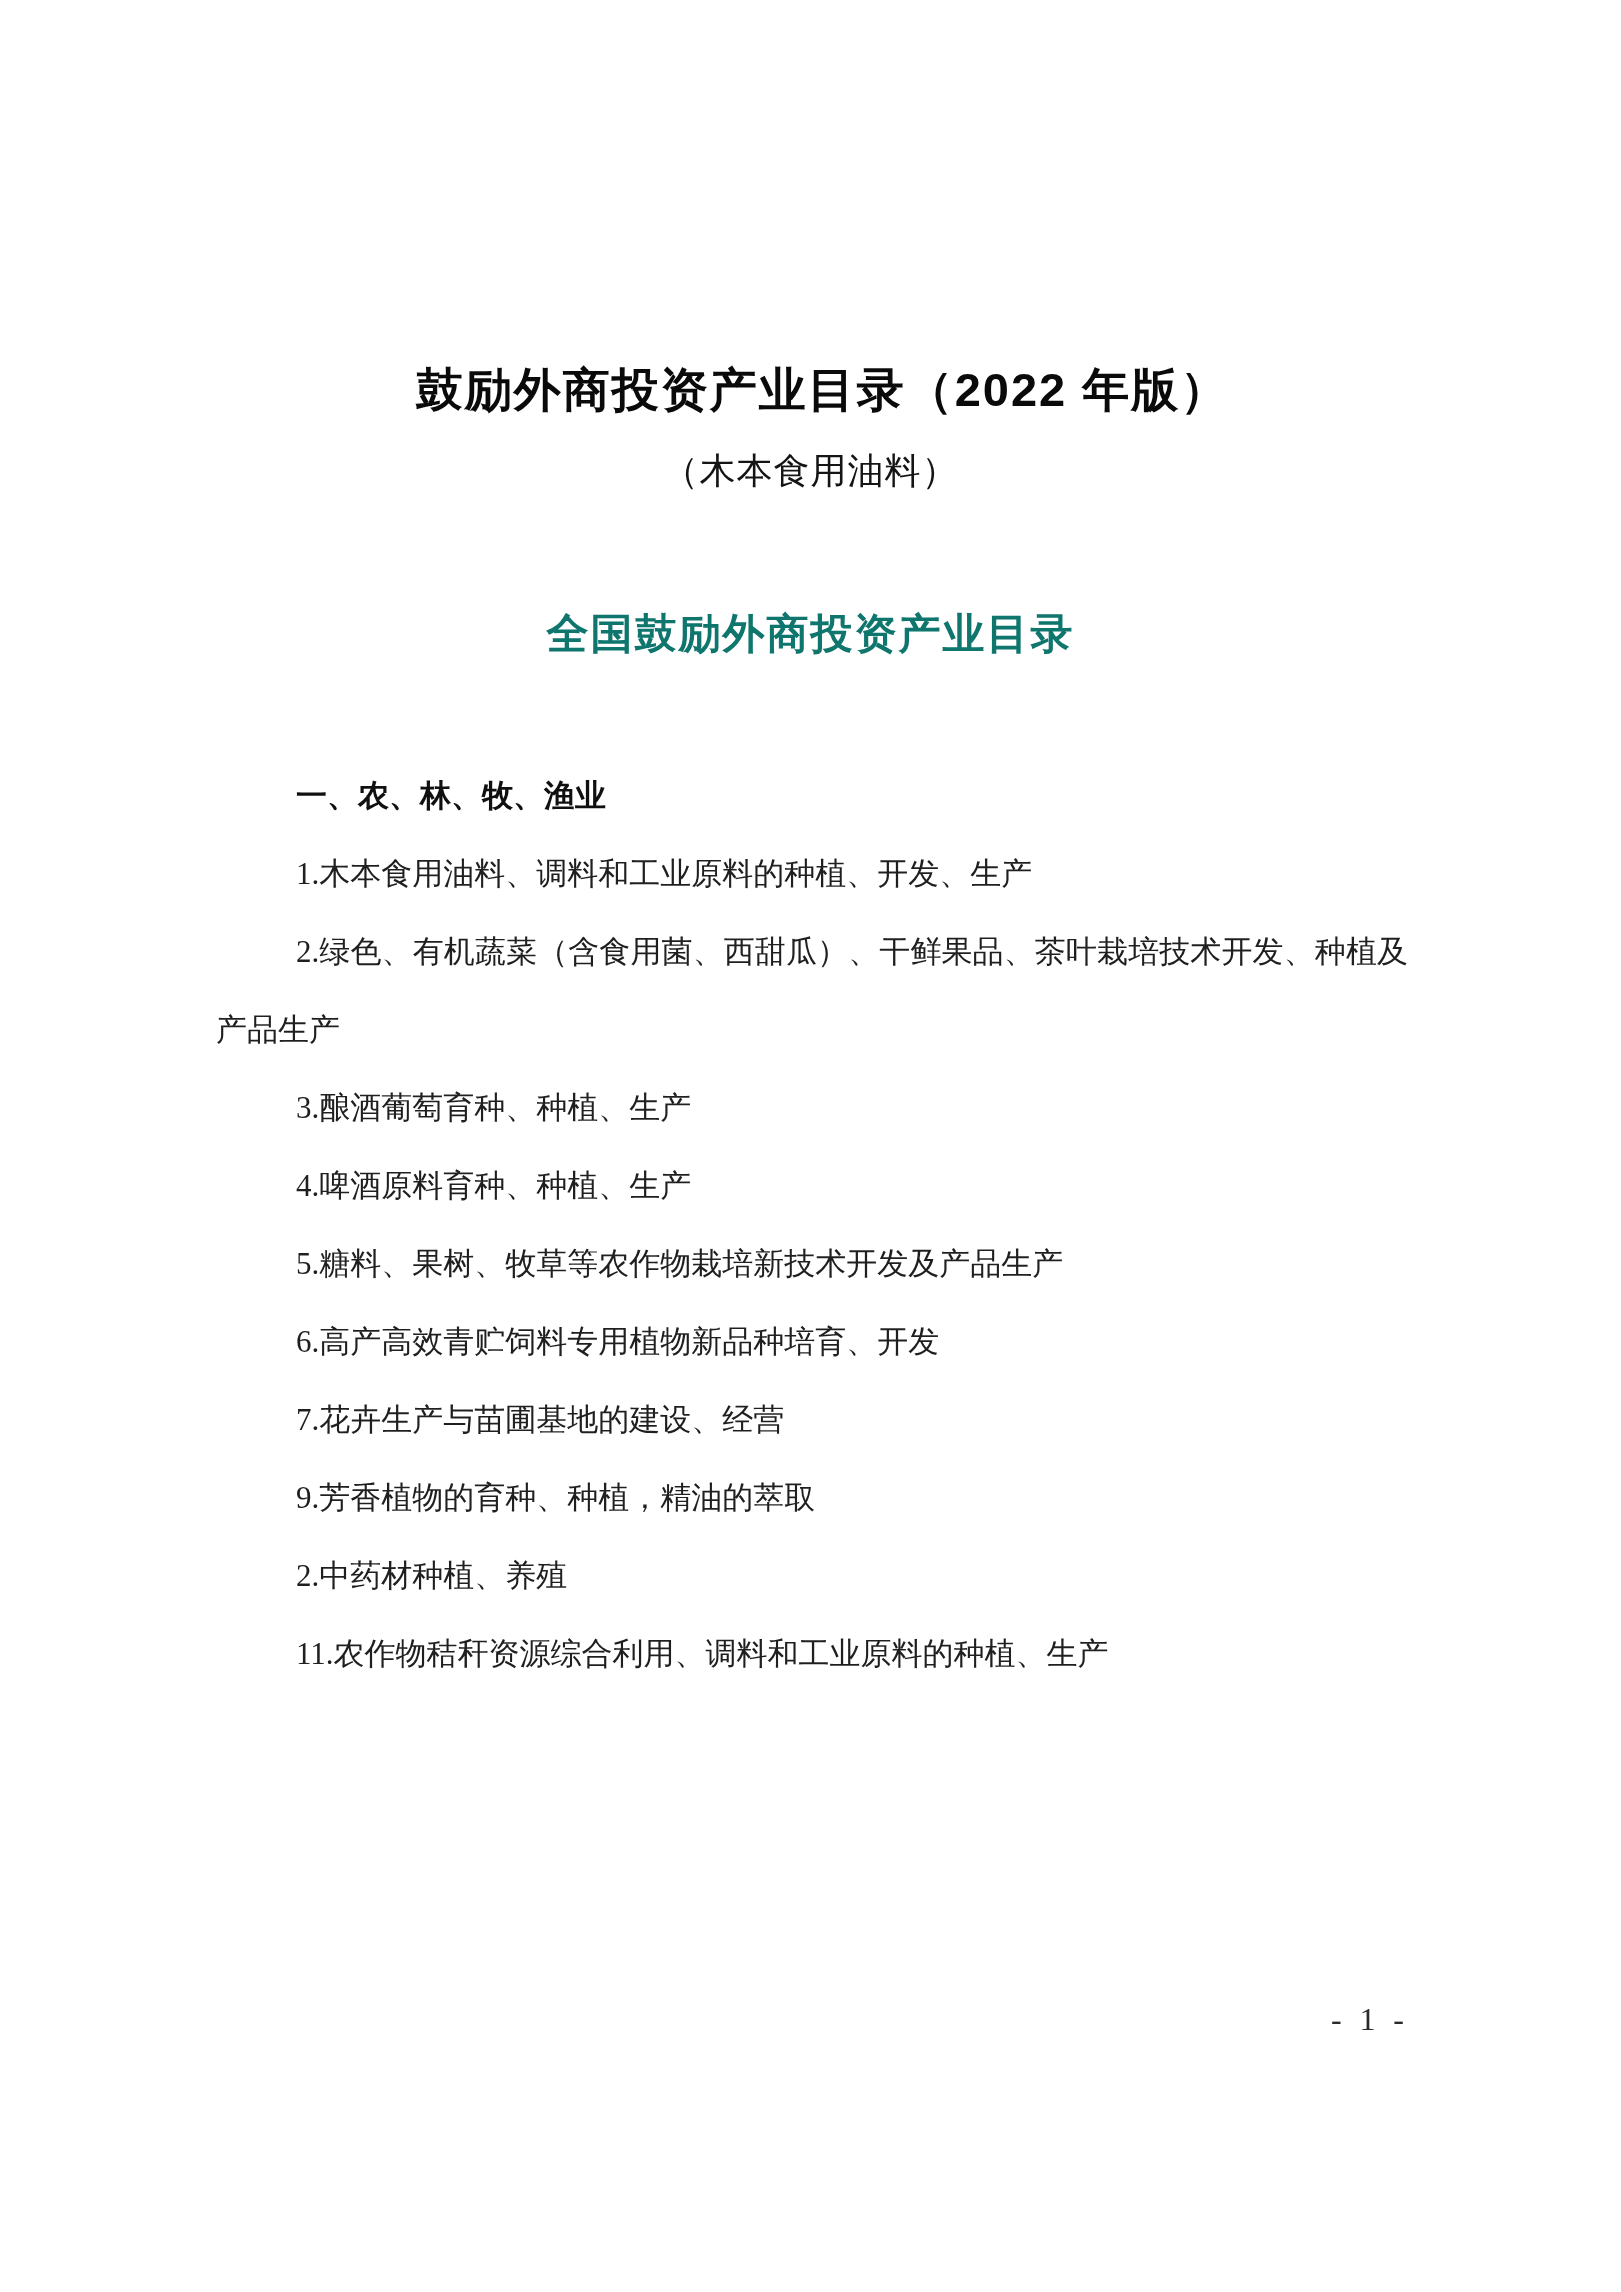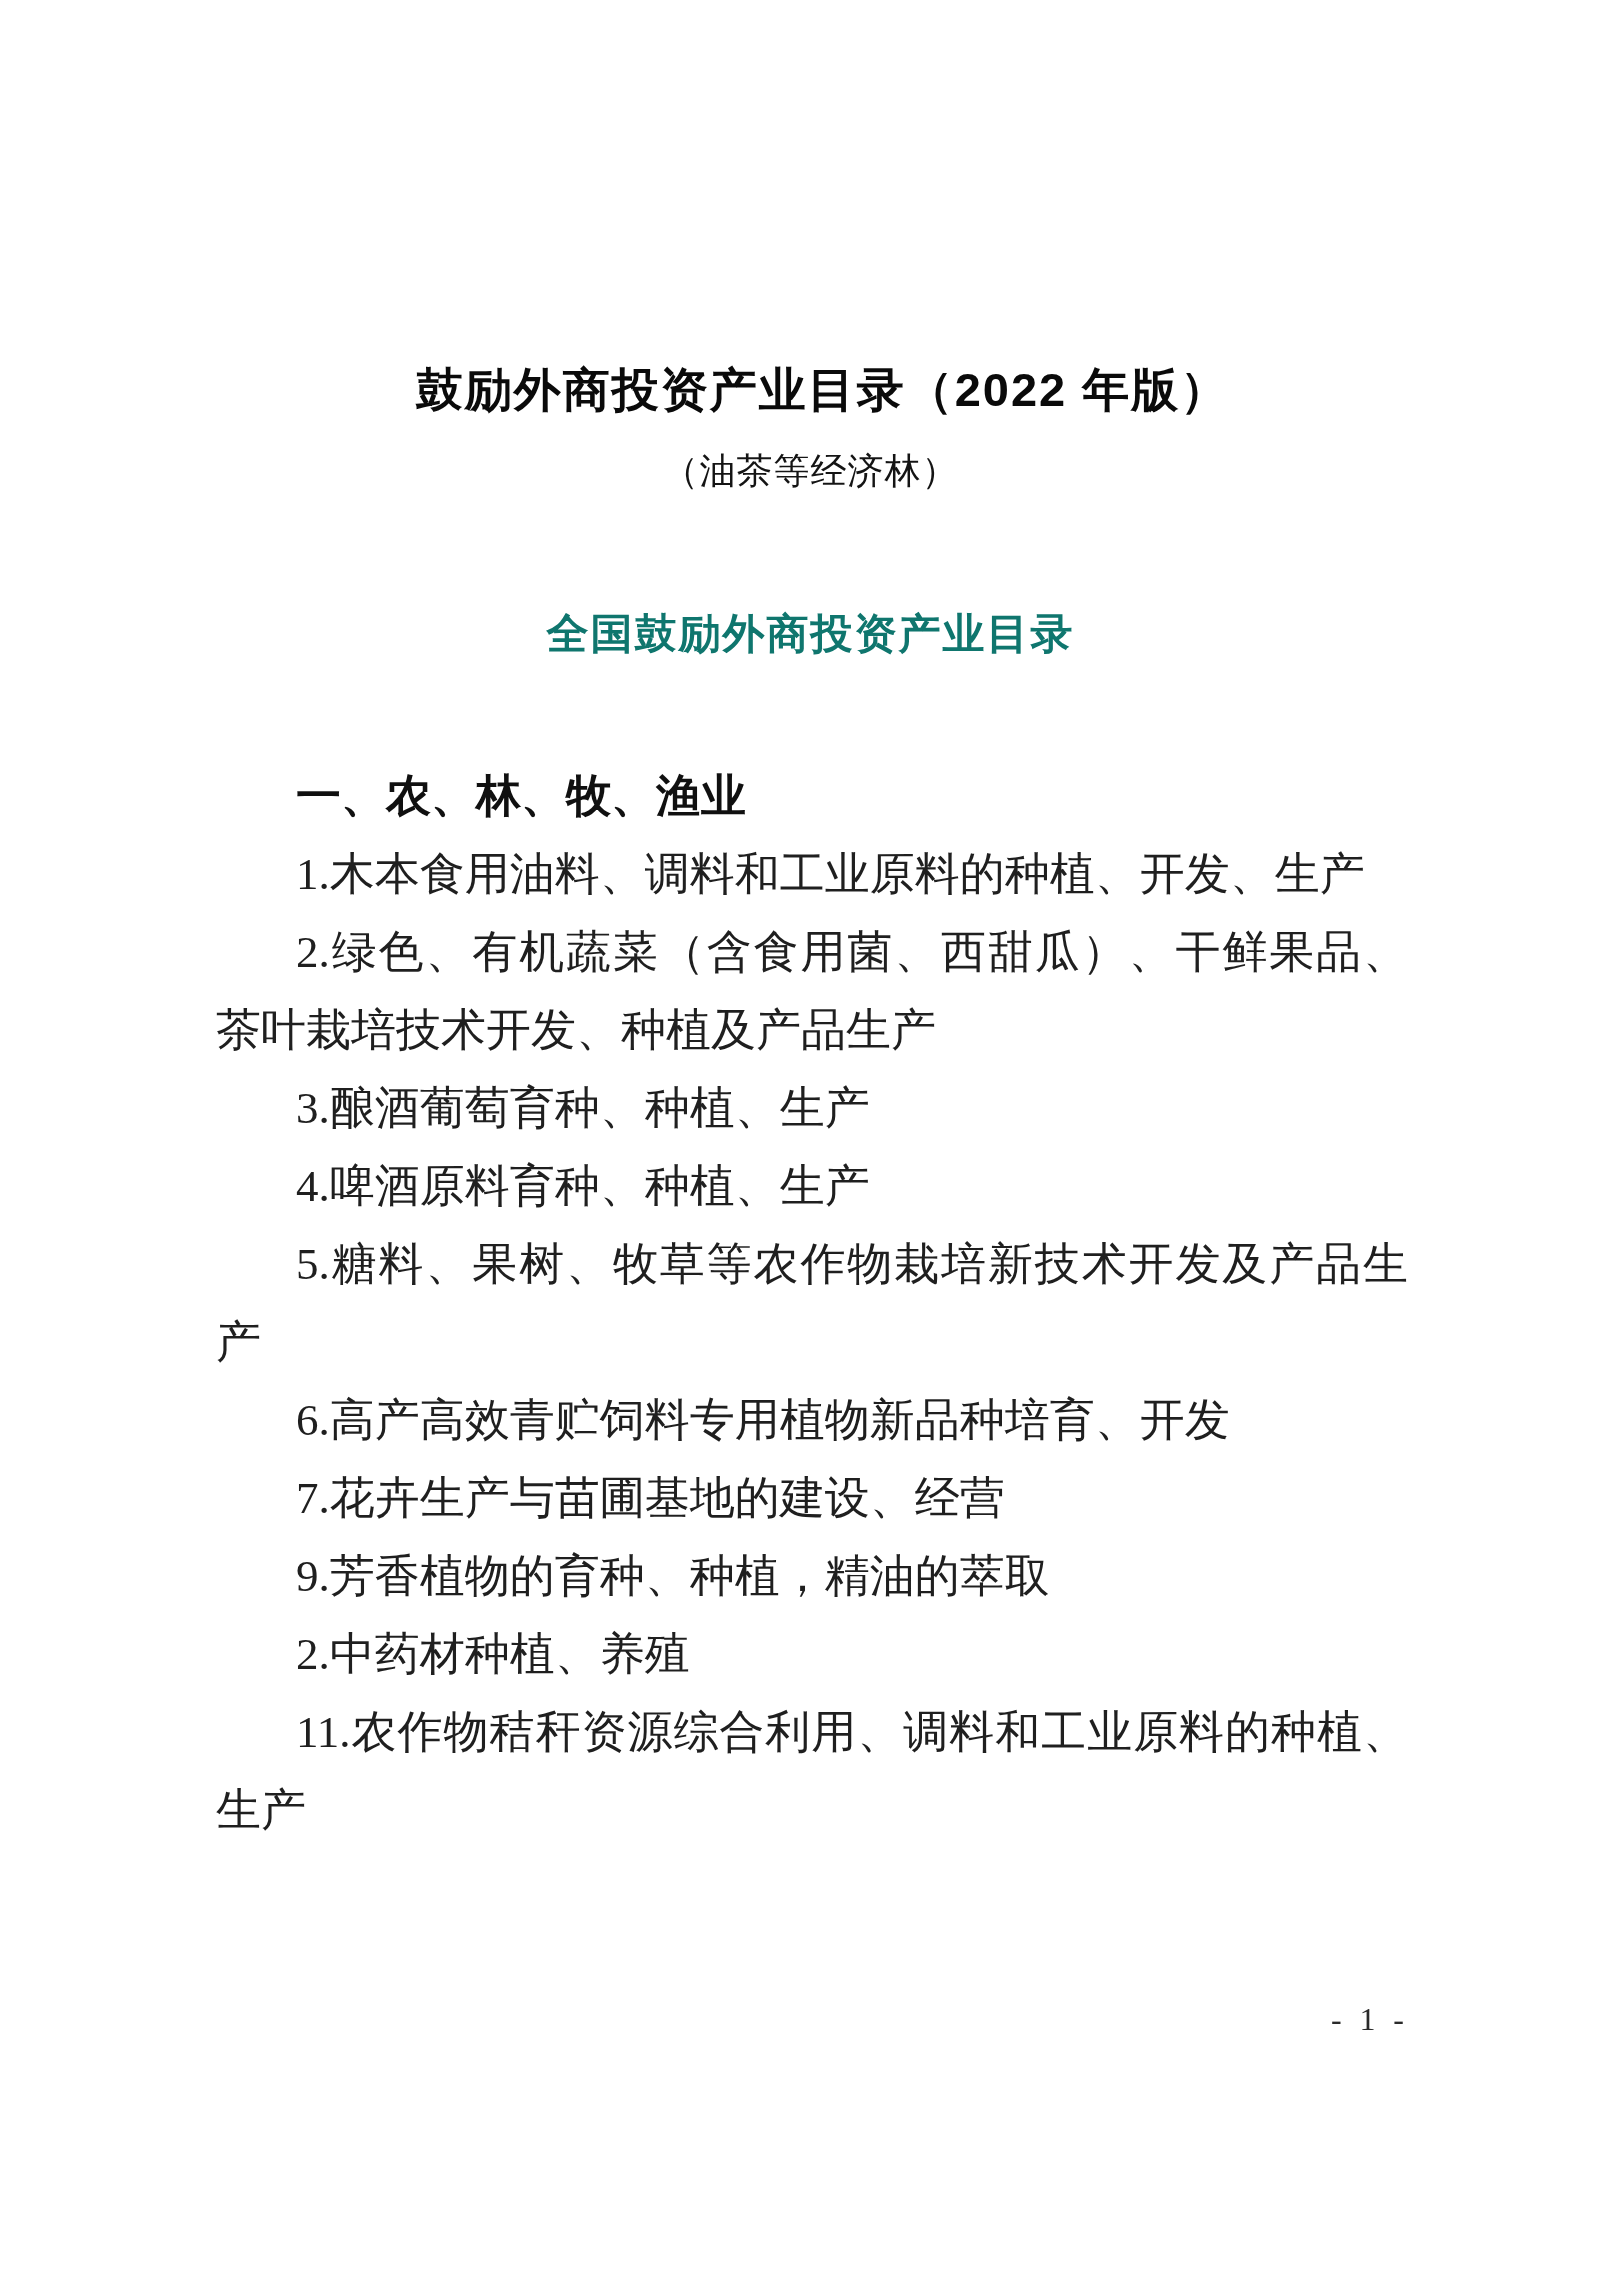--- a/index.html
+++ b/index.html
@@ -57,21 +57,21 @@
     white-space: nowrap;
   }
   .content {
     position: absolute;
     left: 216px;
     top: 757px;
     width: 1192px;
   }
   .content p {
     margin: 0;
-    font-size: 45px;
+    font-size: 31px;
     line-height: 78px;
     text-indent: 80px;
     text-align: justify;
     color: #1f1f1f;
   }
   .content p.category {
     font-weight: 700;
     color: #101010;
     text-align: left;
   }
@@ -87,21 +87,21 @@
     color: #2a2a2a;
     letter-spacing: 4.9px;
     white-space: nowrap;
   }
 </style>
 </head>
 <body>
 
 <div class="page">
   <h1 class="doc-title">鼓励外商投资产业目录（2022 年版）</h1>
-  <h2 class="doc-subtitle">（油茶等经济林）</h2>
+  <h2 class="doc-subtitle">（木本食用油料）</h2>
   <h2 class="section-heading">全国鼓励外商投资产业目录</h2>
 
   <div class="content">
     <p class="category">一、农、林、牧、渔业</p>
     <div id="items">
         <p class="item"><span class="num">1.</span><span>木本食用油料、调料和工业原料的种植、开发、生产</span></p>
         <p class="item"><span class="num">2.</span><span>绿色、有机蔬菜（含食用菌、西甜瓜）、干鲜果品、茶叶栽培技术开发、种植及产品生产</span></p>
         <p class="item"><span class="num">3.</span><span>酿酒葡萄育种、种植、生产</span></p>
         <p class="item"><span class="num">4.</span><span>啤酒原料育种、种植、生产</span></p>
         <p class="item"><span class="num">5.</span><span>糖料、果树、牧草等农作物栽培新技术开发及产品生产</span></p>

